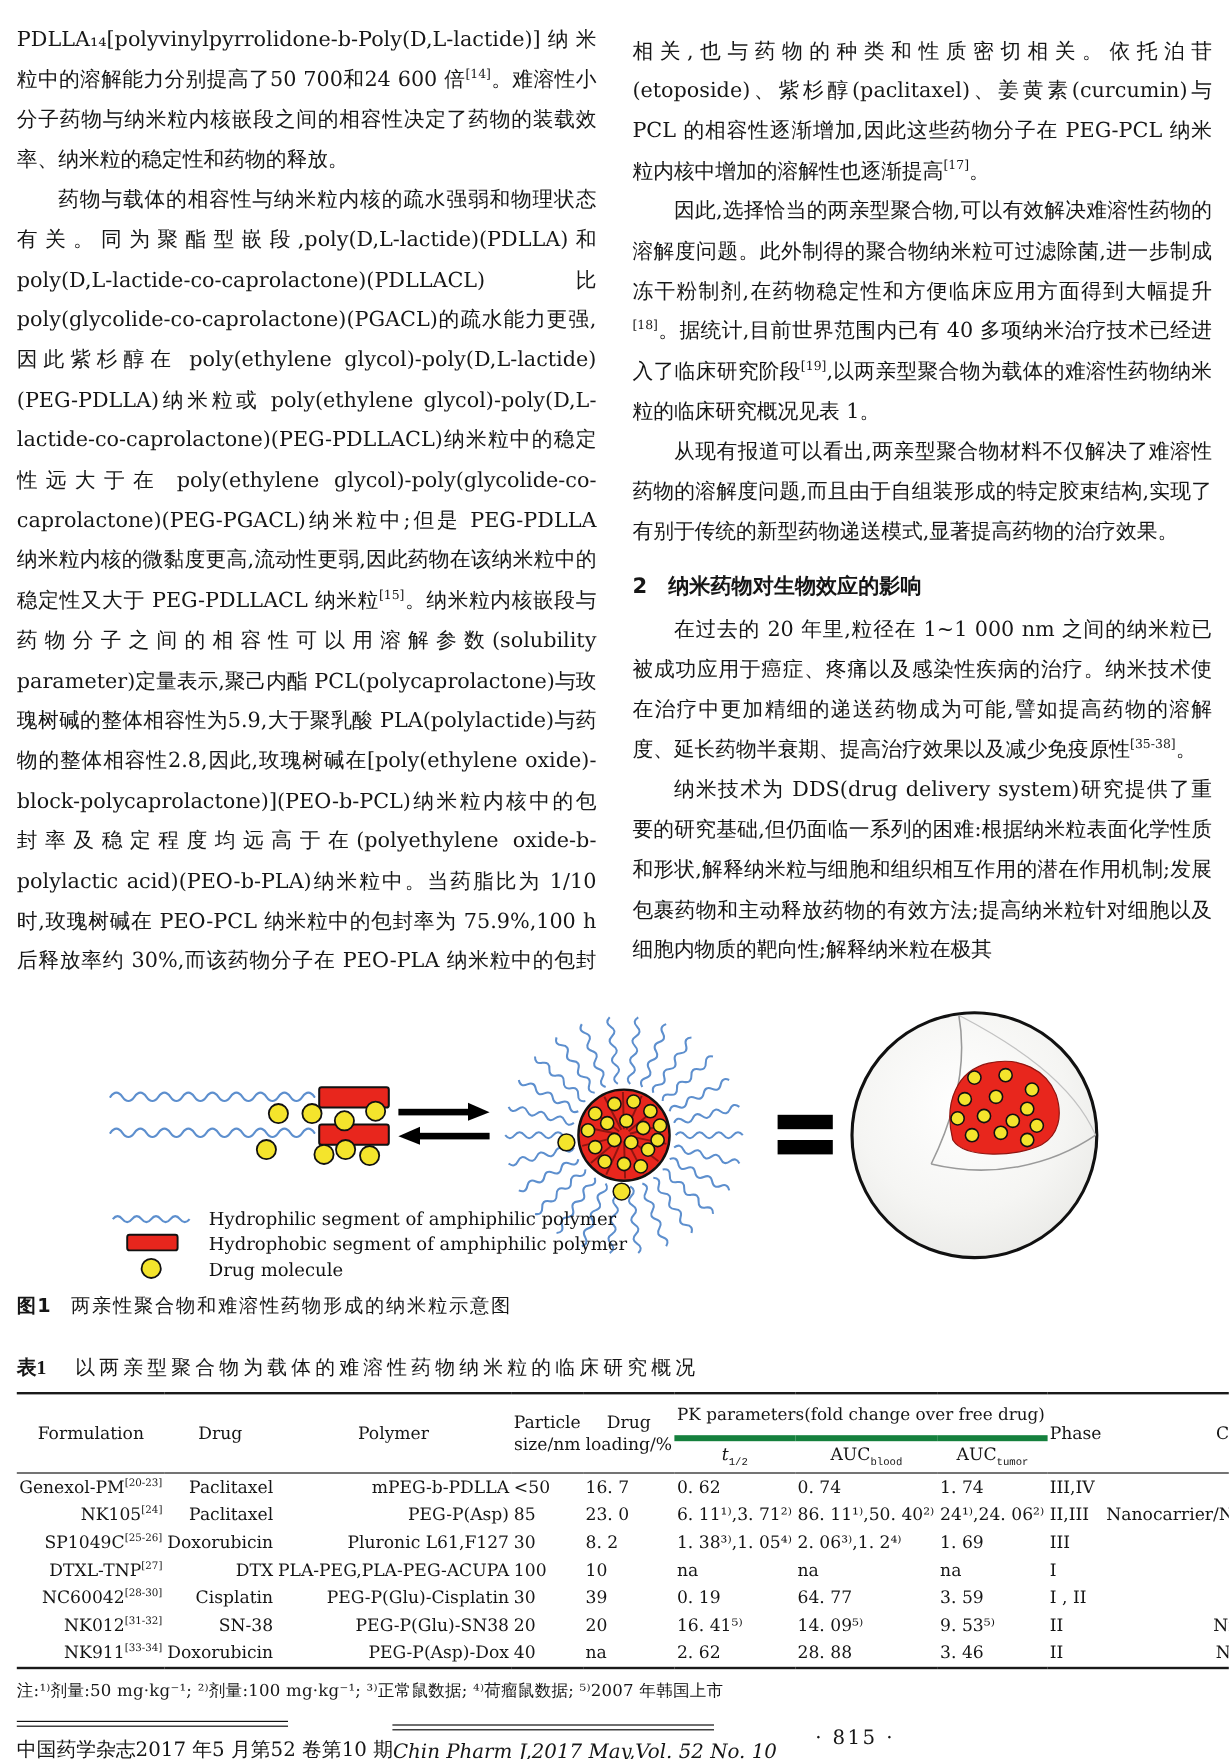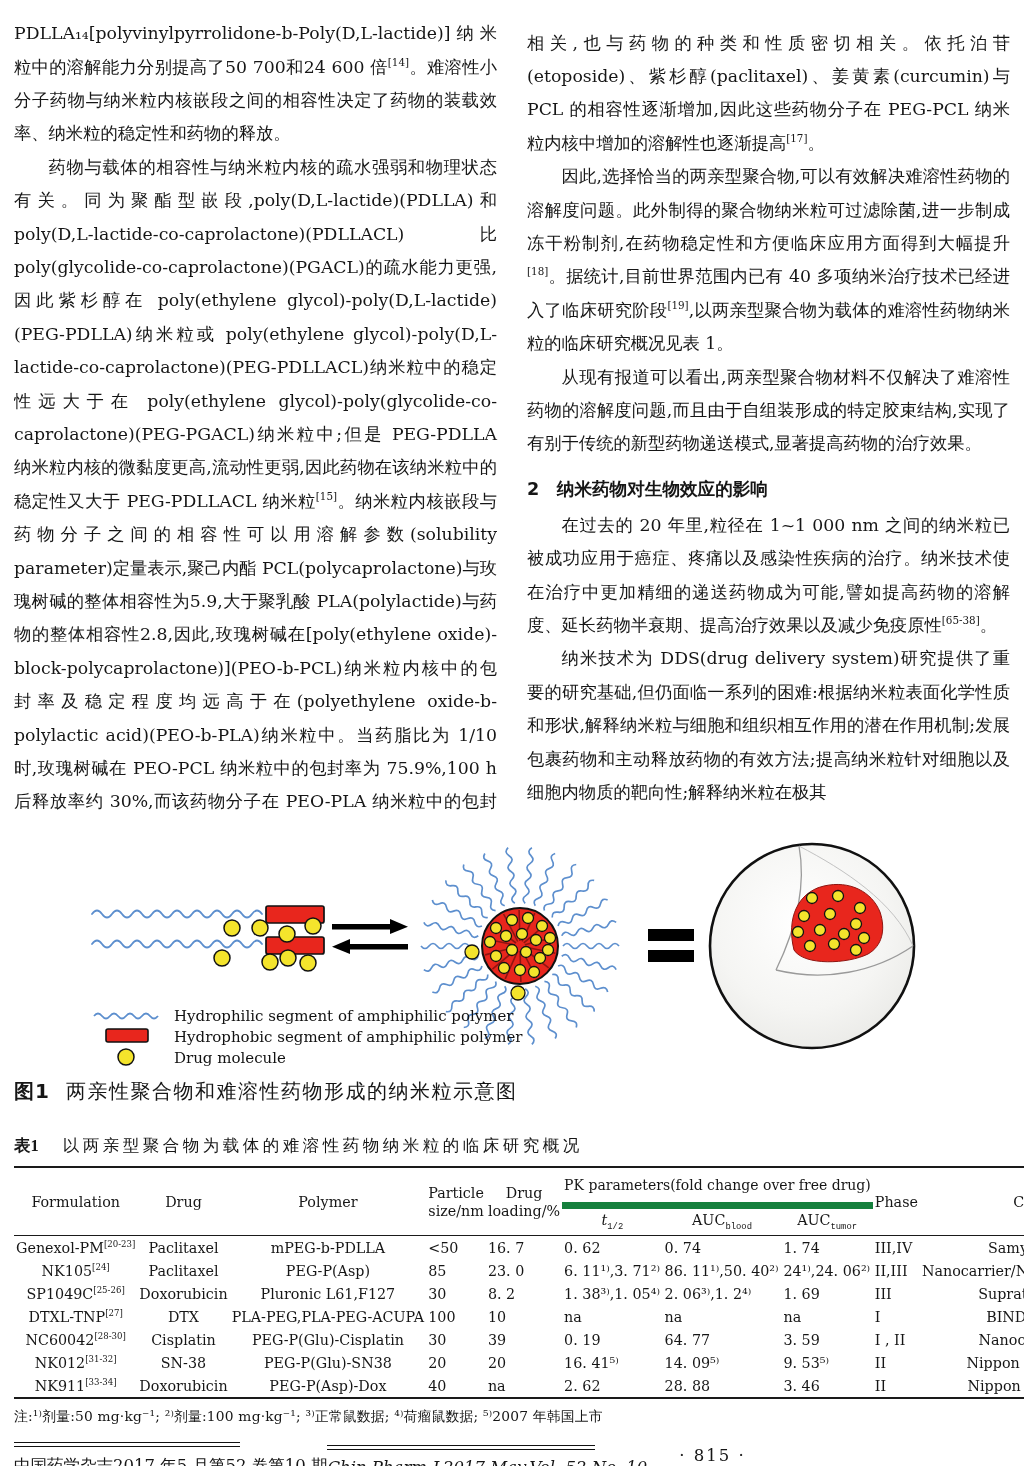--- a/index.html
+++ b/index.html
@@ -28,39 +28,39 @@
   figure{margin:18px 0 0 0;padding:0;}
   .fig-svg{display:block;margin-left:56px;}
   .drug-dot{fill:var(--c-yellow);stroke:#111;stroke-width:1.3;}
   .drug-dot-lg{fill:var(--c-yellow);stroke:#111;stroke-width:1.5;}
   .chain{fill:none;stroke:var(--c-blue);stroke-width:1.8;stroke-linecap:round;}
   .hydrophobic{fill:var(--c-red);stroke:#111;stroke-width:1.7;}
   .core-line{stroke:#8f1511;stroke-width:1.6;}
   .cutline{fill:none;stroke:#9a9a9a;stroke-width:1.3;}
   .cutlip{fill:none;stroke:#c2c2c2;stroke-width:1;}
   .lg{font-family:"DejaVu Serif","Liberation Serif",serif;font-size:15px;fill:#111;}
-  figcaption{font-size:20px;margin:8px 0 0 0;letter-spacing:1.5px;}
+  figcaption{font-size:16px;margin:8px 0 0 0;letter-spacing:1.5px;}
   figcaption b{margin-right:16px;letter-spacing:1px;font-family:"DejaVu Sans","Liberation Sans",sans-serif;}
   
   .table-block{margin-top:30px;}
   .table-title{font-size:16.5px;}
   .table-title b{font-family:Liberation Serif, serif;margin-right:24px;}
   .table-title .spaced{letter-spacing:3.5px;}
   table.t1{
     width:996px;border-collapse:collapse;margin-top:9px;font-size:14.3px;
     border-top:2px solid #1a1a1a;border-bottom:2px solid #1a1a1a;
   }
   table.t1 thead{border-bottom:1.3px solid #1a1a1a;}
   table.t1 th{font-weight:normal;text-align:center;vertical-align:middle;padding:1px 2px;}
   table.t1 thead tr:first-child th{height:32px;}
   table.t1 thead tr:last-child th{height:24px;}
-  table.t1 th.pkg{border-bottom:7px solid #15803d;font-size:14px;white-space:nowrap;}
+  table.t1 th.pkg{border-bottom:5px solid #15803d;font-size:14px;white-space:nowrap;}
   table.t1 th .h2l{line-height:18px;}
   table.t1 td{height:23px;padding:0 2px;white-space:nowrap;}
-  table.t1 .al{text-align:center;}
+  table.t1 .al{text-align:right;}
   table.t1 .c{margin-top:43px;}
   table.t1 sub{font-size:0.62em;font-family:Liberation Mono, monospace;}
   table.t1 i{font-style:italic;}
   .table-note{font-size:13.8px;margin-top:9px;letter-spacing:0.2px;}
   
   .footer{display:flex;justify-content:flex-start;align-items:flex-end;margin-top:16px;font-size:16.5px;}
   .dbl{height:3px;border-top:1.6px solid #111;border-bottom:1.6px solid #111;margin-bottom:8px;}
   .footer-left .dbl{width:226px;}
   .footer-right{display:flex;align-items:flex-end;}
   .footer-right .dbl{width:268px;}
@@ -75,21 +75,21 @@
   <div class="columns">
     <div class="col" id="left-col">
         <p>(docetaxel,DTX)在 PVP₂₂-b-PDLLA₁₄[polyvinylpyrrolidone-b-Poly(D,L-lactide)]纳米粒中的溶解能力分别提高了50 700和24 600 倍<sup class="ref">[14]</sup>。难溶性小分子药物与纳米粒内核嵌段之间的相容性决定了药物的装载效率、纳米粒的稳定性和药物的释放。</p>
         <p class="indent">药物与载体的相容性与纳米粒内核的疏水强弱和物理状态有关。同为聚酯型嵌段,poly(D,L-lactide)(PDLLA)和poly(D,L-lactide-co-caprolactone)(PDLLACL)比 poly(glycolide-co-caprolactone)(PGACL)的疏水能力更强,因此紫杉醇在 poly(ethylene glycol)-poly(D,L-lactide)(PEG-PDLLA)纳米粒或 poly(ethylene glycol)-poly(D,L-lactide-co-caprolactone)(PEG-PDLLACL)纳米粒中的稳定性远大于在 poly(ethylene glycol)-poly(glycolide-co-caprolactone)(PEG-PGACL)纳米粒中;但是 PEG-PDLLA 纳米粒内核的微黏度更高,流动性更弱,因此药物在该纳米粒中的稳定性又大于 PEG-PDLLACL 纳米粒<sup class="ref">[15]</sup>。纳米粒内核嵌段与药物分子之间的相容性可以用溶解参数(solubility parameter)定量表示,聚己内酯 PCL(polycaprolactone)与玫瑰树碱的整体相容性为5.9,大于聚乳酸 PLA(polylactide)与药物的整体相容性2.8,因此,玫瑰树碱在[poly(ethylene oxide)-block-polycaprolactone)](PEO-b-PCL)纳米粒内核中的包封率及稳定程度均远高于在(polyethylene oxide-b-polylactic acid)(PEO-b-PLA)纳米粒中。当药脂比为 1/10 时,玫瑰树碱在 PEO-PCL 纳米粒中的包封率为 75.9%,100 h 后释放率约 30%,而该药物分子在 PEO-PLA 纳米粒中的包封率仅为 1.2%,100 h 后释放率接近 100%。</p>
       </div>
     <div class="col" id="right-col">
         <p>相关,也与药物的种类和性质密切相关。依托泊苷(etoposide)、紫杉醇(paclitaxel)、姜黄素(curcumin)与 PCL 的相容性逐渐增加,因此这些药物分子在 PEG-PCL 纳米粒内核中增加的溶解性也逐渐提高<sup class="ref">[17]</sup>。</p>
         <p class="indent">因此,选择恰当的两亲型聚合物,可以有效解决难溶性药物的溶解度问题。此外制得的聚合物纳米粒可过滤除菌,进一步制成冻干粉制剂,在药物稳定性和方便临床应用方面得到大幅提升<sup class="ref">[18]</sup>。据统计,目前世界范围内已有 40 多项纳米治疗技术已经进入了临床研究阶段<sup class="ref">[19]</sup>,以两亲型聚合物为载体的难溶性药物纳米粒的临床研究概况见表 1。</p>
         <p class="indent">从现有报道可以看出,两亲型聚合物材料不仅解决了难溶性药物的溶解度问题,而且由于自组装形成的特定胶束结构,实现了有别于传统的新型药物递送模式,显著提高药物的治疗效果。</p>
         <h3 class="sec">2　纳米药物对生物效应的影响</h3>
-        <p class="indent">在过去的 20 年里,粒径在 1~1 000 nm 之间的纳米粒已被成功应用于癌症、疼痛以及感染性疾病的治疗。纳米技术使在治疗中更加精细的递送药物成为可能,譬如提高药物的溶解度、延长药物半衰期、提高治疗效果以及减少免疫原性<sup class="ref">[65-38]</sup>。</p>
+        <p class="indent">在过去的 20 年里,粒径在 1~1 000 nm 之间的纳米粒已被成功应用于癌症、疼痛以及感染性疾病的治疗。纳米技术使在治疗中更加精细的递送药物成为可能,譬如提高药物的溶解度、延长药物半衰期、提高治疗效果以及减少免疫原性<sup class="ref">[35-38]</sup>。</p>
         <p class="indent">纳米技术为 DDS(drug delivery system)研究提供了重要的研究基础,但仍面临一系列的困难:根据纳米粒表面化学性质和形状,解释纳米粒与细胞和组织相互作用的潜在作用机制;发展包裹药物和主动释放药物的有效方法;提高纳米粒针对细胞以及细胞内物质的靶向性;解释纳米粒在极其</p>
       </div>
   </div>
 
   <figure>
     <svg class="fig-svg" width="880" height="240" viewBox="0 0 880 240">
       <defs>
         <path id="ray" d="M0,0 q4,-5 8,0 t8,0 t8,0 t8,0 t8,0 t8,0 t8,0" fill="none" stroke="var(--c-blue)" stroke-width="1.7"></path>
         <radialGradient id="sphereGrad" cx="45%" cy="38%" r="78%">
           <stop offset="0%" stop-color="#ffffff"></stop>

